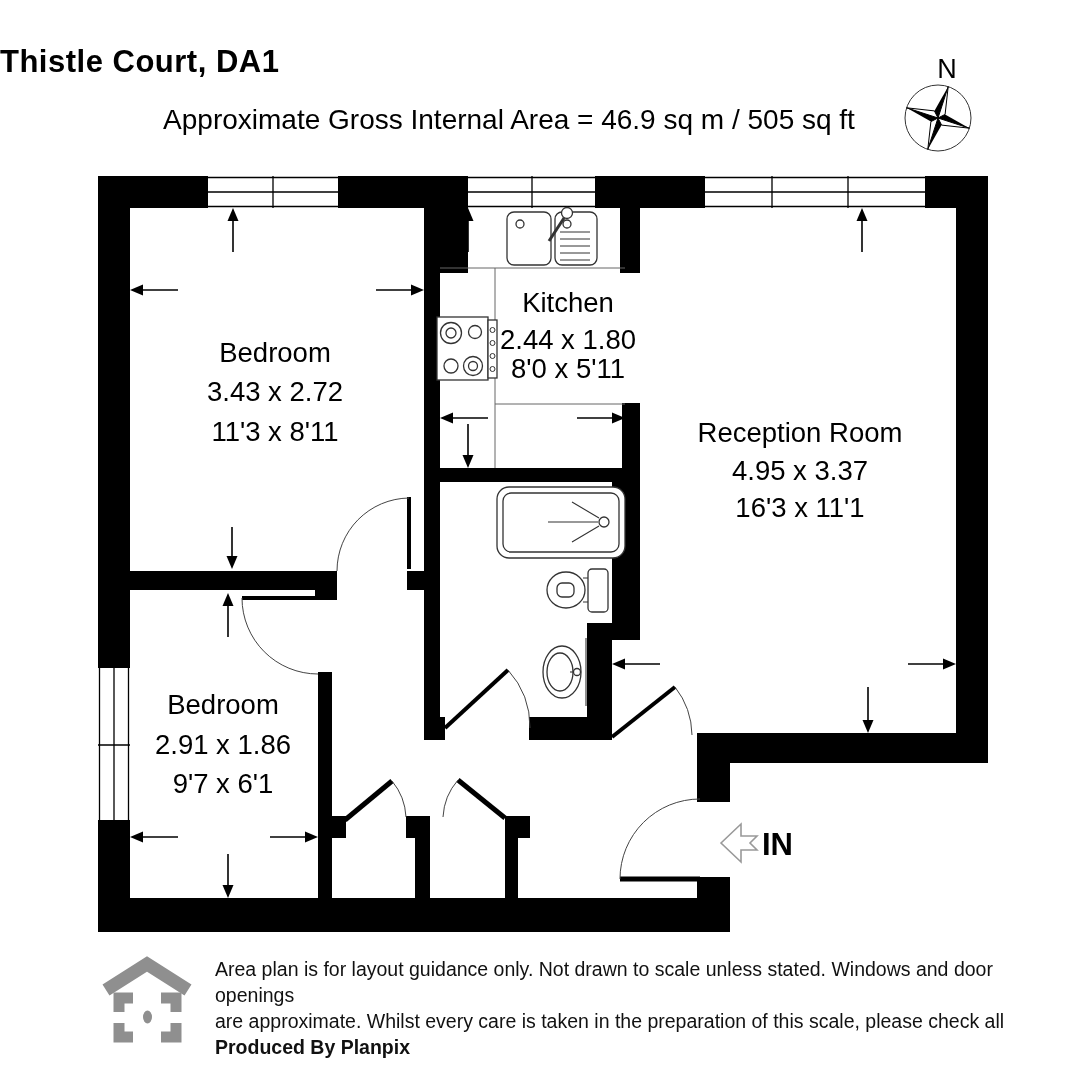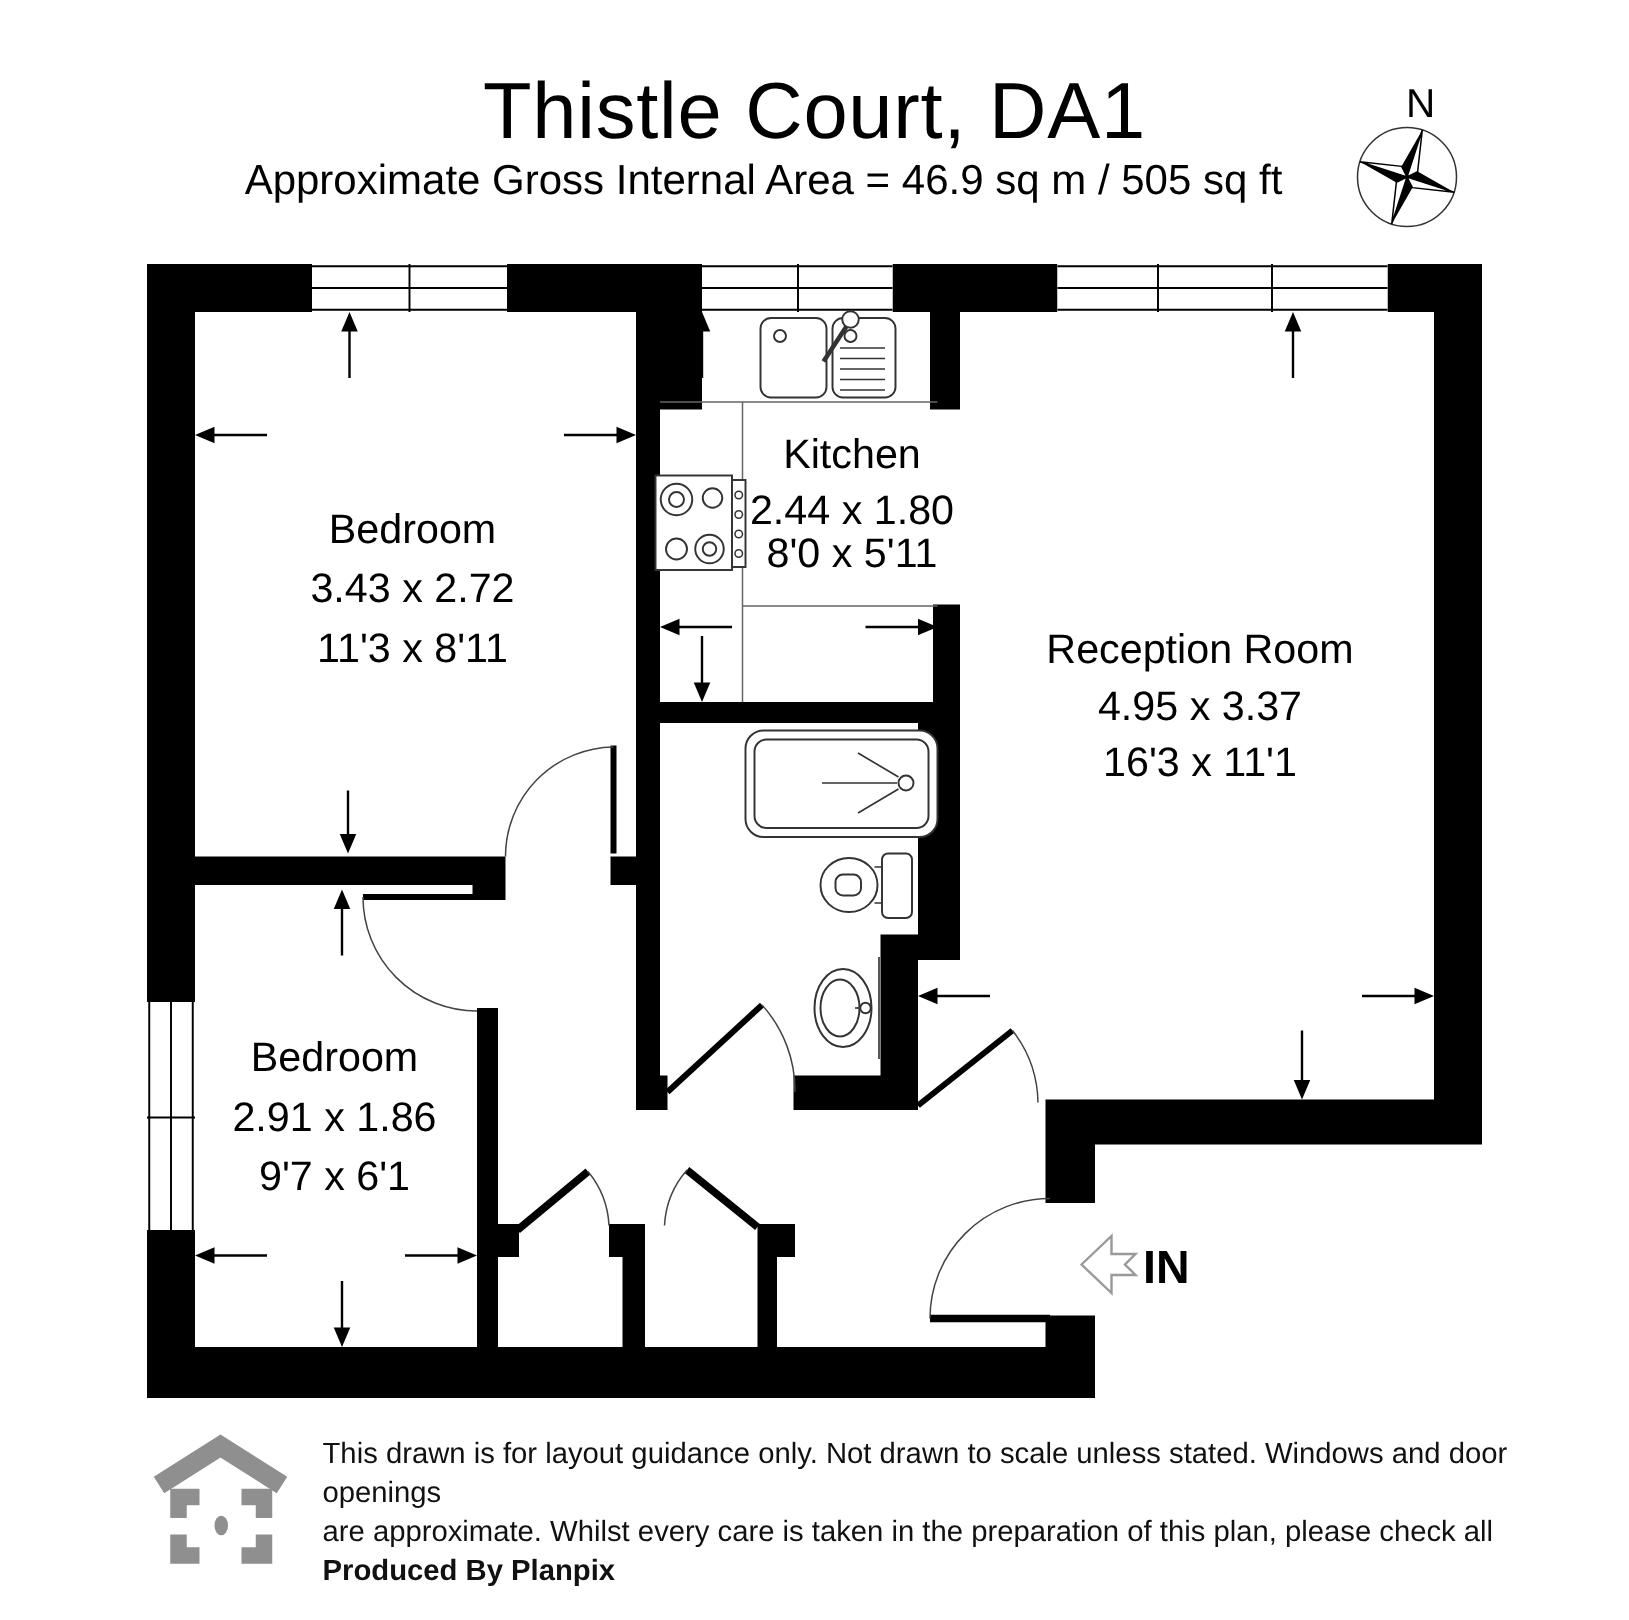--- a/index.html
+++ b/index.html
@@ -1,19 +1,19 @@
 <!DOCTYPE html>
 <html><head>
 <meta charset="utf-8">
 <style>
   html,body{margin:0;padding:0;background:#fff;}
   body{position:relative;width:1086px;height:1080px;overflow:hidden;
        font-family:"Liberation Sans", sans-serif;color:#000;}
-  .hdr-title{position:absolute;left:0;right:0;top:44px;text-align:center;
-             font-size:53px;font-weight:normal;letter-spacing:0.5px;}
+  .hdr-title{position:absolute;left:0;right:0;top:44px;
+             font-size:31px;font-weight:bold;letter-spacing:0.5px;}
   .hdr-sub{position:absolute;left:0;right:96px;top:104px;text-align:center;
            font-size:28px;font-weight:400;padding-left:28px;}
   #plan{position:absolute;left:0;top:0;}
   svg text{font-family:"Liberation Sans", sans-serif;}
   .room-label{font-size:27.5px;fill:#000;}
   .in-label{font-size:31px;font-weight:600;fill:#000;}
   .n-label{font-size:27px;fill:#000;}
   .footer{position:absolute;left:215px;top:956px;width:790px;
           font-size:19.5px;line-height:26px;color:#111;}
   .footer .bold{font-weight:bold;}
@@ -222,16 +222,16 @@
   <g fill="none" stroke="#8f8f8f" stroke-width="11">
     <path d="M19,56 L19,42 L33,42"></path>
     <path d="M61,42 L76,42 L76,56"></path>
     <path d="M33,81 L19,81 L19,67"></path>
     <path d="M76,67 L76,81 L61,81"></path>
   </g>
   <ellipse cx="47.5" cy="61" rx="4.5" ry="6.5" fill="#8f8f8f"></ellipse>
 </svg>
 
 <div class="footer">
-  <div>This drawn is for layout guidance only. Not drawn to scale unless stated. Windows and door openings</div>
-  <div>are approximate. Whilst every care is taken in the preparation of this plan, please check all</div>
+  <div>Area plan is for layout guidance only. Not drawn to scale unless stated. Windows and door openings</div>
+  <div>are approximate. Whilst every care is taken in the preparation of this scale, please check all</div>
   <div class="bold">Produced By Planpix</div>
 </div>
 
 </body></html>

